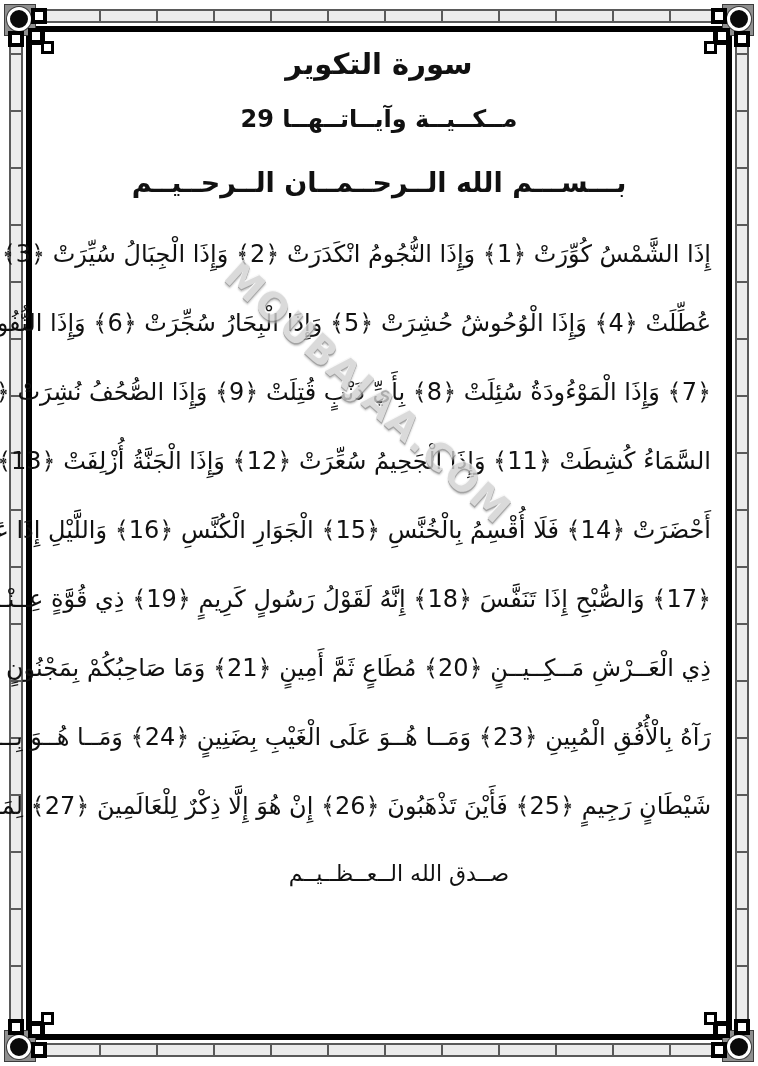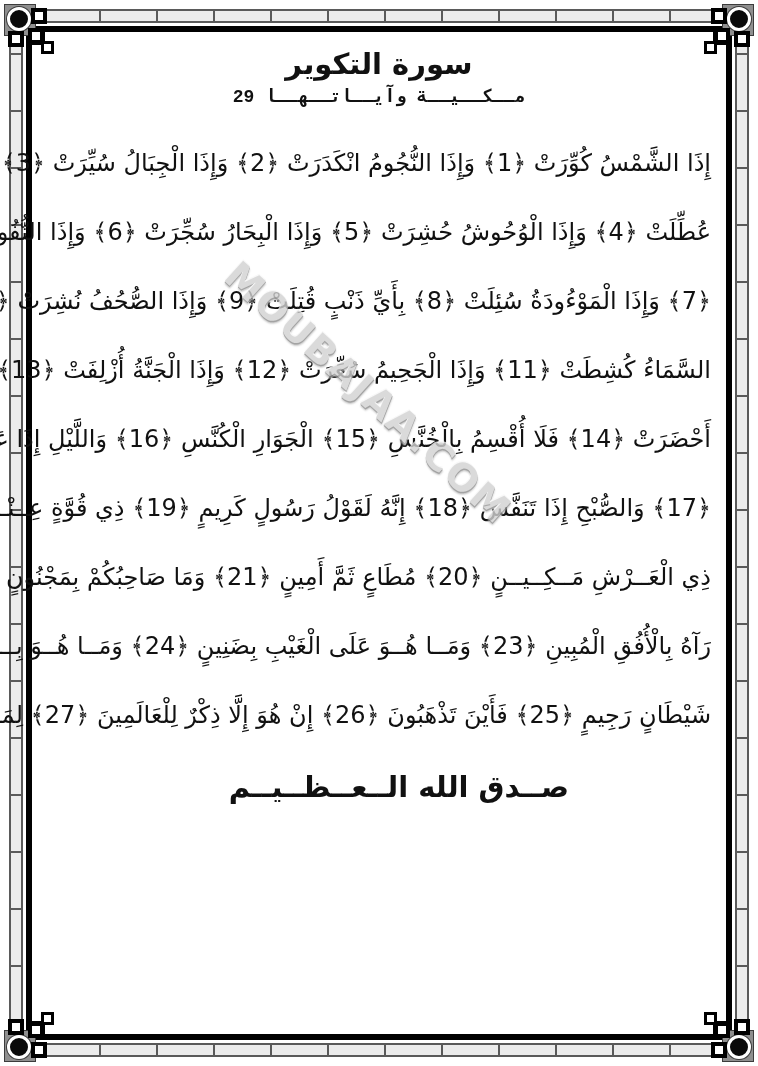--- a/index.html
+++ b/index.html
@@ -39,31 +39,31 @@
     transform:rotate(42deg);
     font-size:38px;font-weight:700;letter-spacing:2px;
     color:#d2d2d2;
     text-shadow:-1px -1px 0 #f7f7f7,1px 1px 0 #8d8d8d,2px 2px 2px #b5b5b5;
     opacity:.8;z-index:2;pointer-events:none;
     font-family:"DejaVu Sans","Liberation Sans",sans-serif;
   }
   
   .content{position:absolute;inset:33px;z-index:1;direction:rtl;text-align:center;color:#111;}
   .title{margin-top:14px;font-size:29px;font-weight:700;letter-spacing:1px;}
-  .subtitle{margin-top:4px;font-size:18px;font-weight:700;font-family:Liberation Mono, monospace;}
+  .subtitle{margin-top:24px;font-size:24px;font-weight:700;}
   .basmala{margin-top:34px;font-size:27px;font-weight:700;}
   .verses{width:664px;margin:22px auto 0;}
   .vline{
     height:69px;line-height:69px;white-space:nowrap;
     font-size:24px;font-weight:500;
     text-align:justify;text-align-last:justify;
     direction:rtl;
   }
   .vline.center{text-align-last:center;}
-  .closing{margin-top:20px;font-size:29px;font-weight:700;margin-left:40px;}
+  .closing{margin-top:20px;font-size:22px;font-weight:400;margin-left:40px;}
 </style>
 </head>
 <body>
 
 <div class="page">
 
   <div class="brick h top"></div>
   <div class="brick h bottom"></div>
   <div class="brick v left"></div>
   <div class="brick v right"></div>
@@ -122,20 +122,21 @@
       </div>
     <div class="stepC">
         <div class="w"></div>
       </div>
     <div class="stepD"></div>
   </div>
 
   <div class="content">
     <div class="title">سورة التكوير</div>
     <div class="subtitle">مــكــيــة وآيــاتــهــا 29</div>
+    <div class="basmala">بـــســـم الله الــرحــمــان الــرحــيــم</div>
     <div class="verses">
       <div class="vline">إِذَا الشَّمْسُ كُوِّرَتْ ﴿1﴾ وَإِذَا النُّجُومُ انْكَدَرَتْ ﴿2﴾ وَإِذَا الْجِبَالُ سُيِّرَتْ ﴿3﴾ وَإِذَا الْعِشَارُ</div>
       <div class="vline">عُطِّلَتْ ﴿4﴾ وَإِذَا الْوُحُوشُ حُشِرَتْ ﴿5﴾ وَإِذَا الْبِحَارُ سُجِّرَتْ ﴿6﴾ وَإِذَا النُّفُوسُ زُوِّجَتْ</div>
       <div class="vline">﴿7﴾ وَإِذَا الْمَوْءُودَةُ سُئِلَتْ ﴿8﴾ بِأَيِّ ذَنْبٍ قُتِلَتْ ﴿9﴾ وَإِذَا الصُّحُفُ نُشِرَتْ ﴿10﴾ وَإِذَا</div>
       <div class="vline">السَّمَاءُ كُشِطَتْ ﴿11﴾ وَإِذَا الْجَحِيمُ سُعِّرَتْ ﴿12﴾ وَإِذَا الْجَنَّةُ أُزْلِفَتْ ﴿13﴾ عَلِمَتْ نَفْسٌ مَا</div>
       <div class="vline">أَحْضَرَتْ ﴿14﴾ فَلَا أُقْسِمُ بِالْخُنَّسِ ﴿15﴾ الْجَوَارِ الْكُنَّسِ ﴿16﴾ وَاللَّيْلِ إِذَا عَسْعَسَ</div>
       <div class="vline">﴿17﴾ وَالصُّبْحِ إِذَا تَنَفَّسَ ﴿18﴾ إِنَّهُ لَقَوْلُ رَسُولٍ كَرِيمٍ ﴿19﴾ ذِي قُوَّةٍ عِــنْــدَ</div>
       <div class="vline">ذِي الْعَــرْشِ مَــكِــيــنٍ ﴿20﴾ مُطَاعٍ ثَمَّ أَمِينٍ ﴿21﴾ وَمَا صَاحِبُكُمْ بِمَجْنُونٍ ﴿22﴾ وَلَقَدْ</div>
       <div class="vline">رَآهُ بِالْأُفُقِ الْمُبِينِ ﴿23﴾ وَمَــا هُــوَ عَلَى الْغَيْبِ بِضَنِينٍ ﴿24﴾ وَمَــا هُــوَ بِــقَــوْلِ</div>
       <div class="vline">شَيْطَانٍ رَجِيمٍ ﴿25﴾ فَأَيْنَ تَذْهَبُونَ ﴿26﴾ إِنْ هُوَ إِلَّا ذِكْرٌ لِلْعَالَمِينَ ﴿27﴾ لِمَنْ شَاءَ مِنْكُمْ</div>

